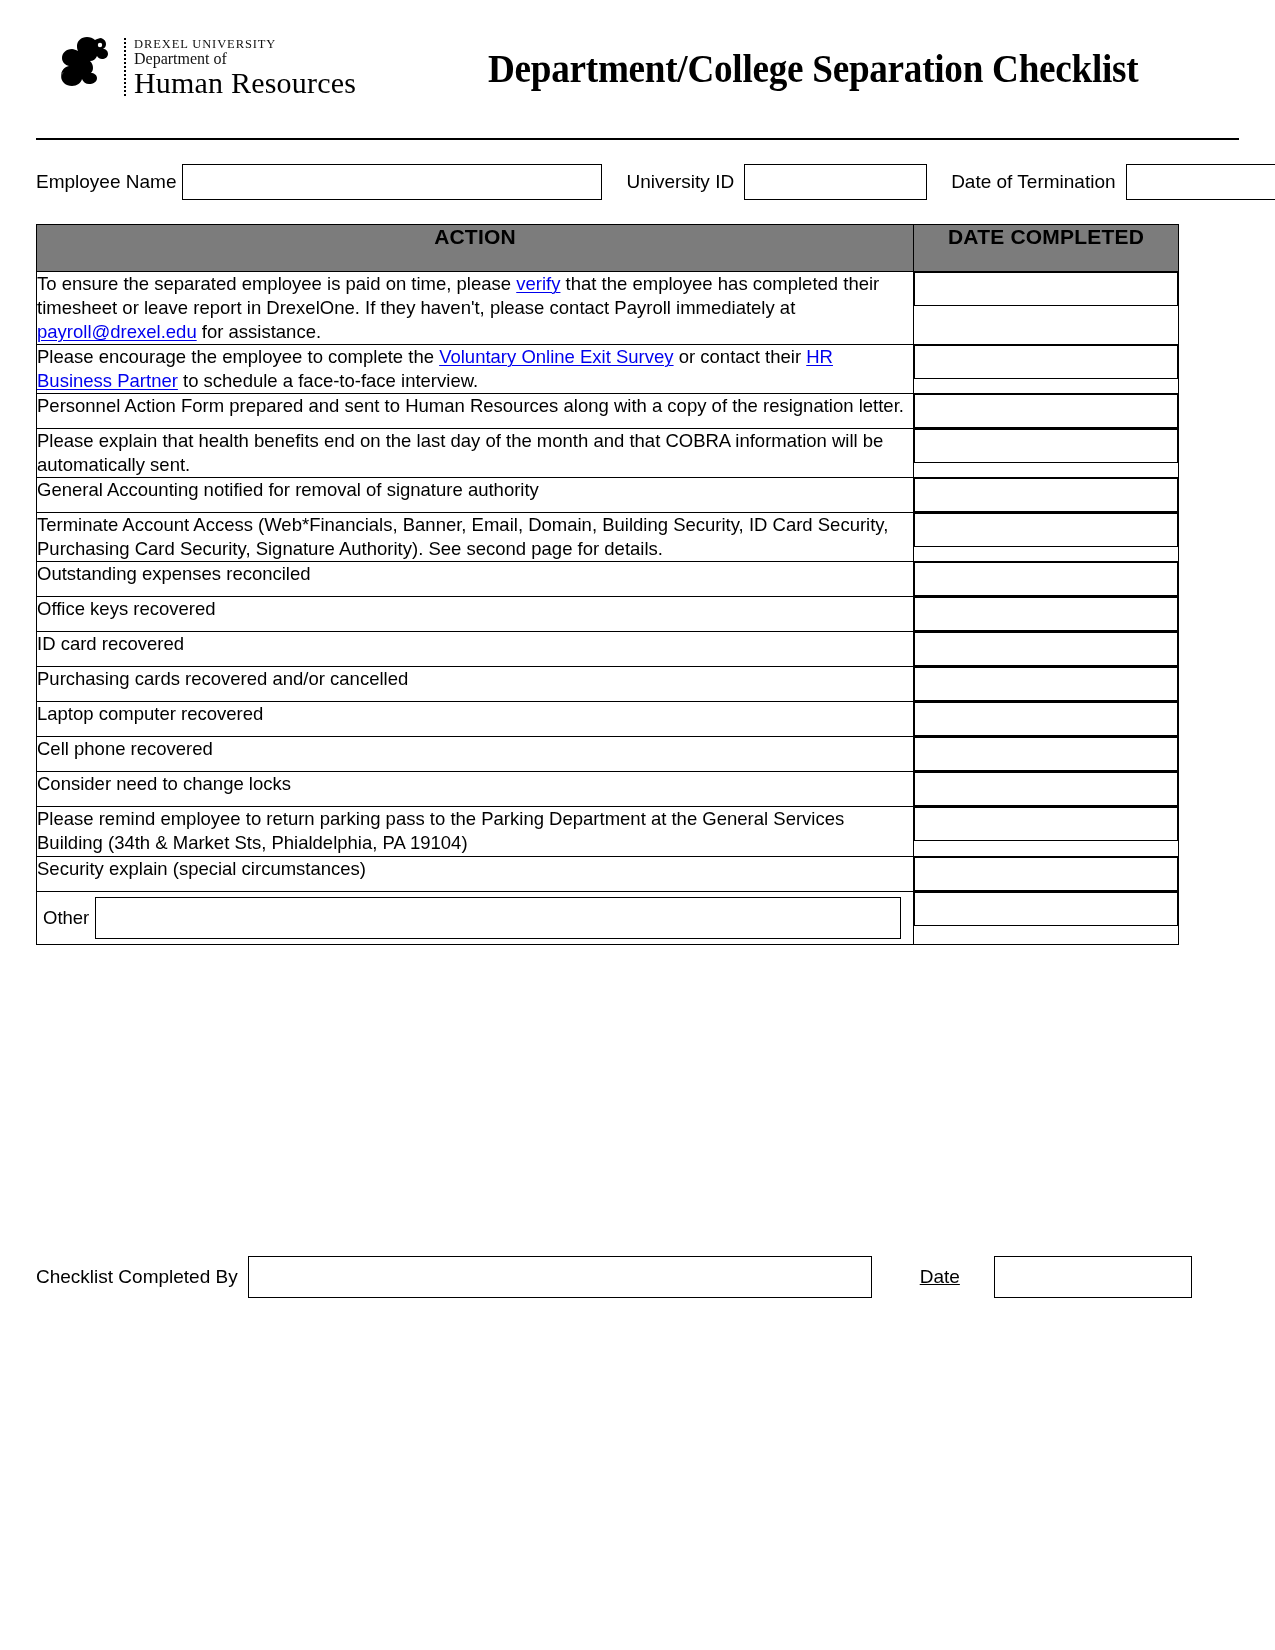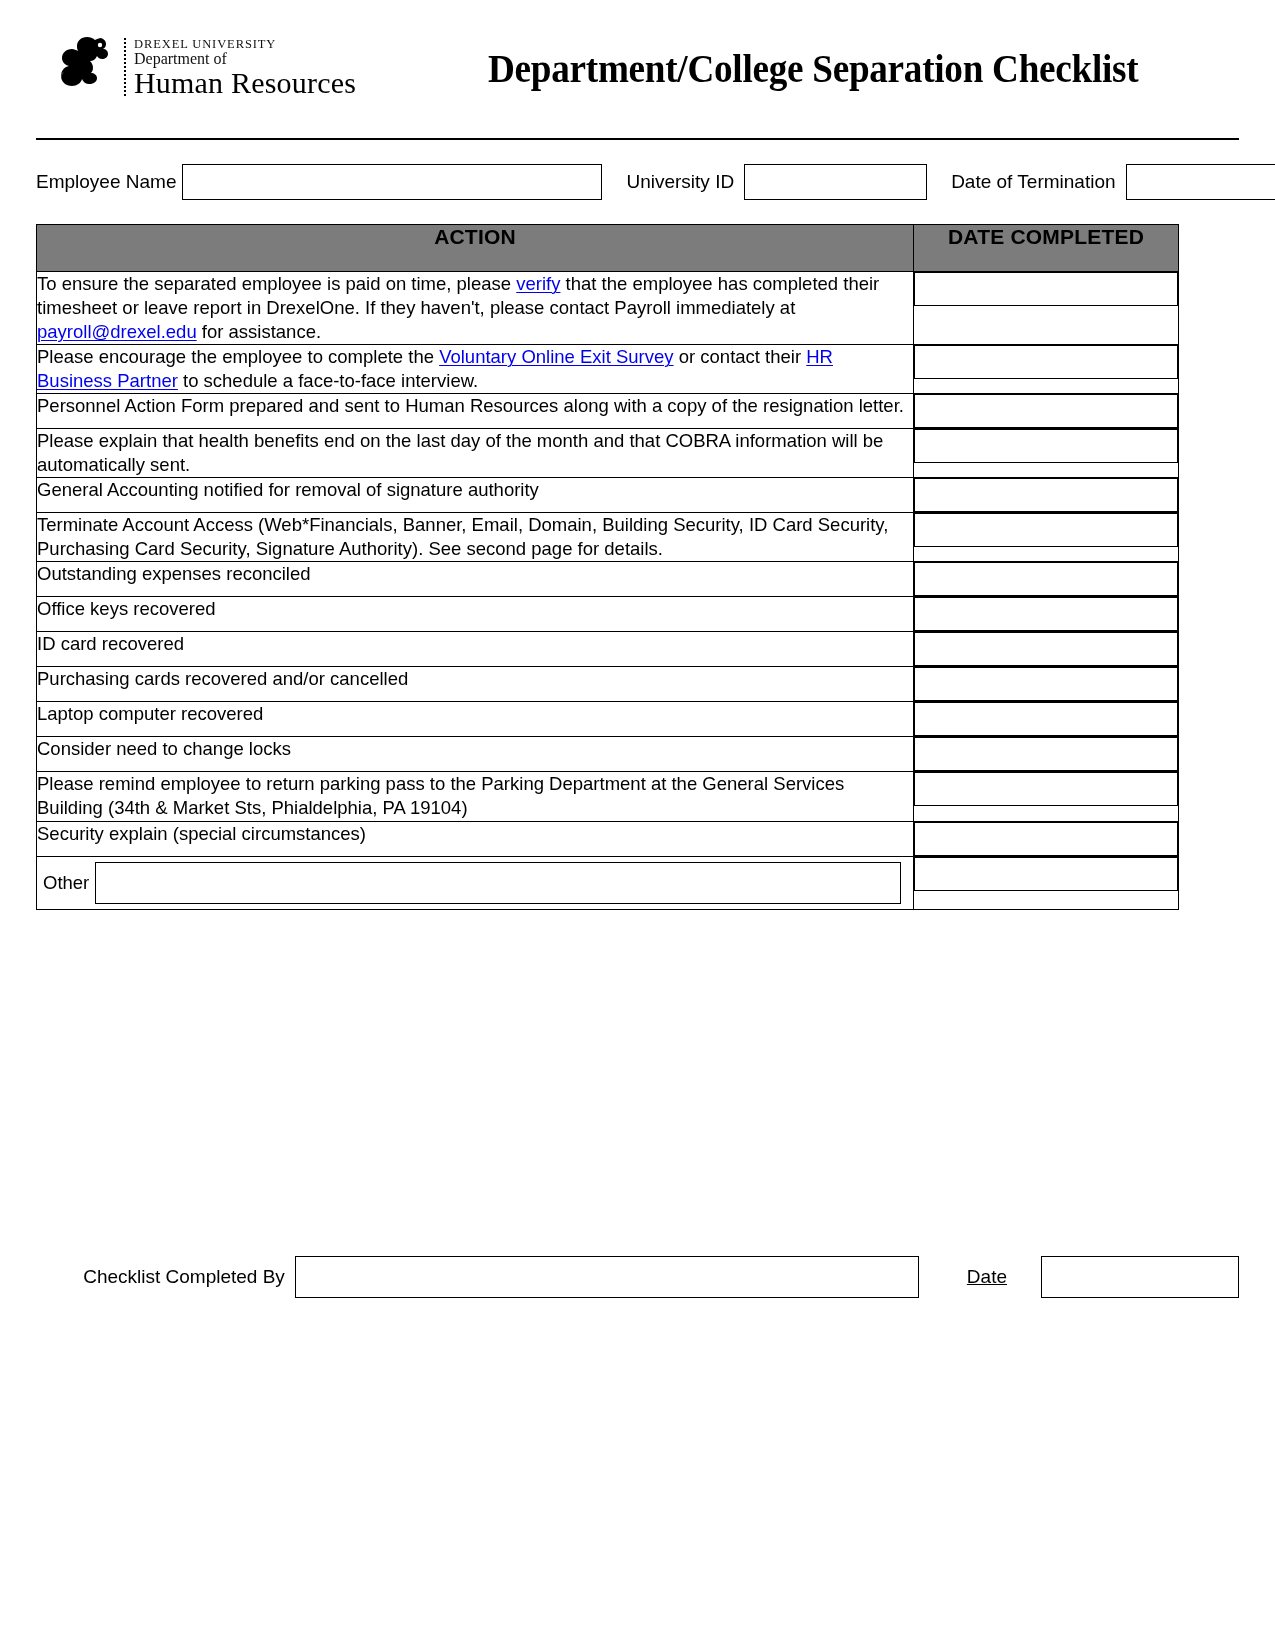--- a/index.html
+++ b/index.html
@@ -199,21 +199,20 @@
     position: absolute;
     left: 32px;
     right: 32px;
     bottom: 36px;
   }
   .footer-row {
     display: flex;
     align-items: center;
     margin: 0 4px;
     font-size: 19px;
-    justify-content: flex-end;
   }
   .fcb-label { white-space: nowrap; }
   .fcb-input {
     flex: 0 0 618px;
     margin-left: 10px;
     height: 38px;
     border: 1px dotted #666;
     outline: 1px solid #000;
     outline-offset: -1px;
     background: #fff;
@@ -345,20 +344,24 @@
         </tr>
         <tr>
           <td class="action-cell"><span>Purchasing cards recovered and/or cancelled</span></td>
           <td class="date-cell"><input type="text" class="date-box" style=""></td>
         </tr>
         <tr>
           <td class="action-cell"><span>Laptop computer recovered</span></td>
           <td class="date-cell"><input type="text" class="date-box" style=""></td>
         </tr>
         <tr>
+          <td class="action-cell"><span>Cell phone recovered</span></td>
+          <td class="date-cell"><input type="text" class="date-box" style=""></td>
+        </tr>
+        <tr>
           <td class="action-cell"><span>Consider need to change locks</span></td>
           <td class="date-cell"><input type="text" class="date-box" style=""></td>
         </tr>
         <tr>
           <td class="action-cell"><span>Please remind employee to return parking pass to the Parking Department at the General Services Building (34th &amp; Market Sts, Phialdelphia, PA 19104)</span></td>
           <td class="date-cell"><input type="text" class="date-box" style=""></td>
         </tr>
         <tr>
           <td class="action-cell"><span>Security explain (special circumstances)</span></td>
           <td class="date-cell"><input type="text" class="date-box" style=""></td>

